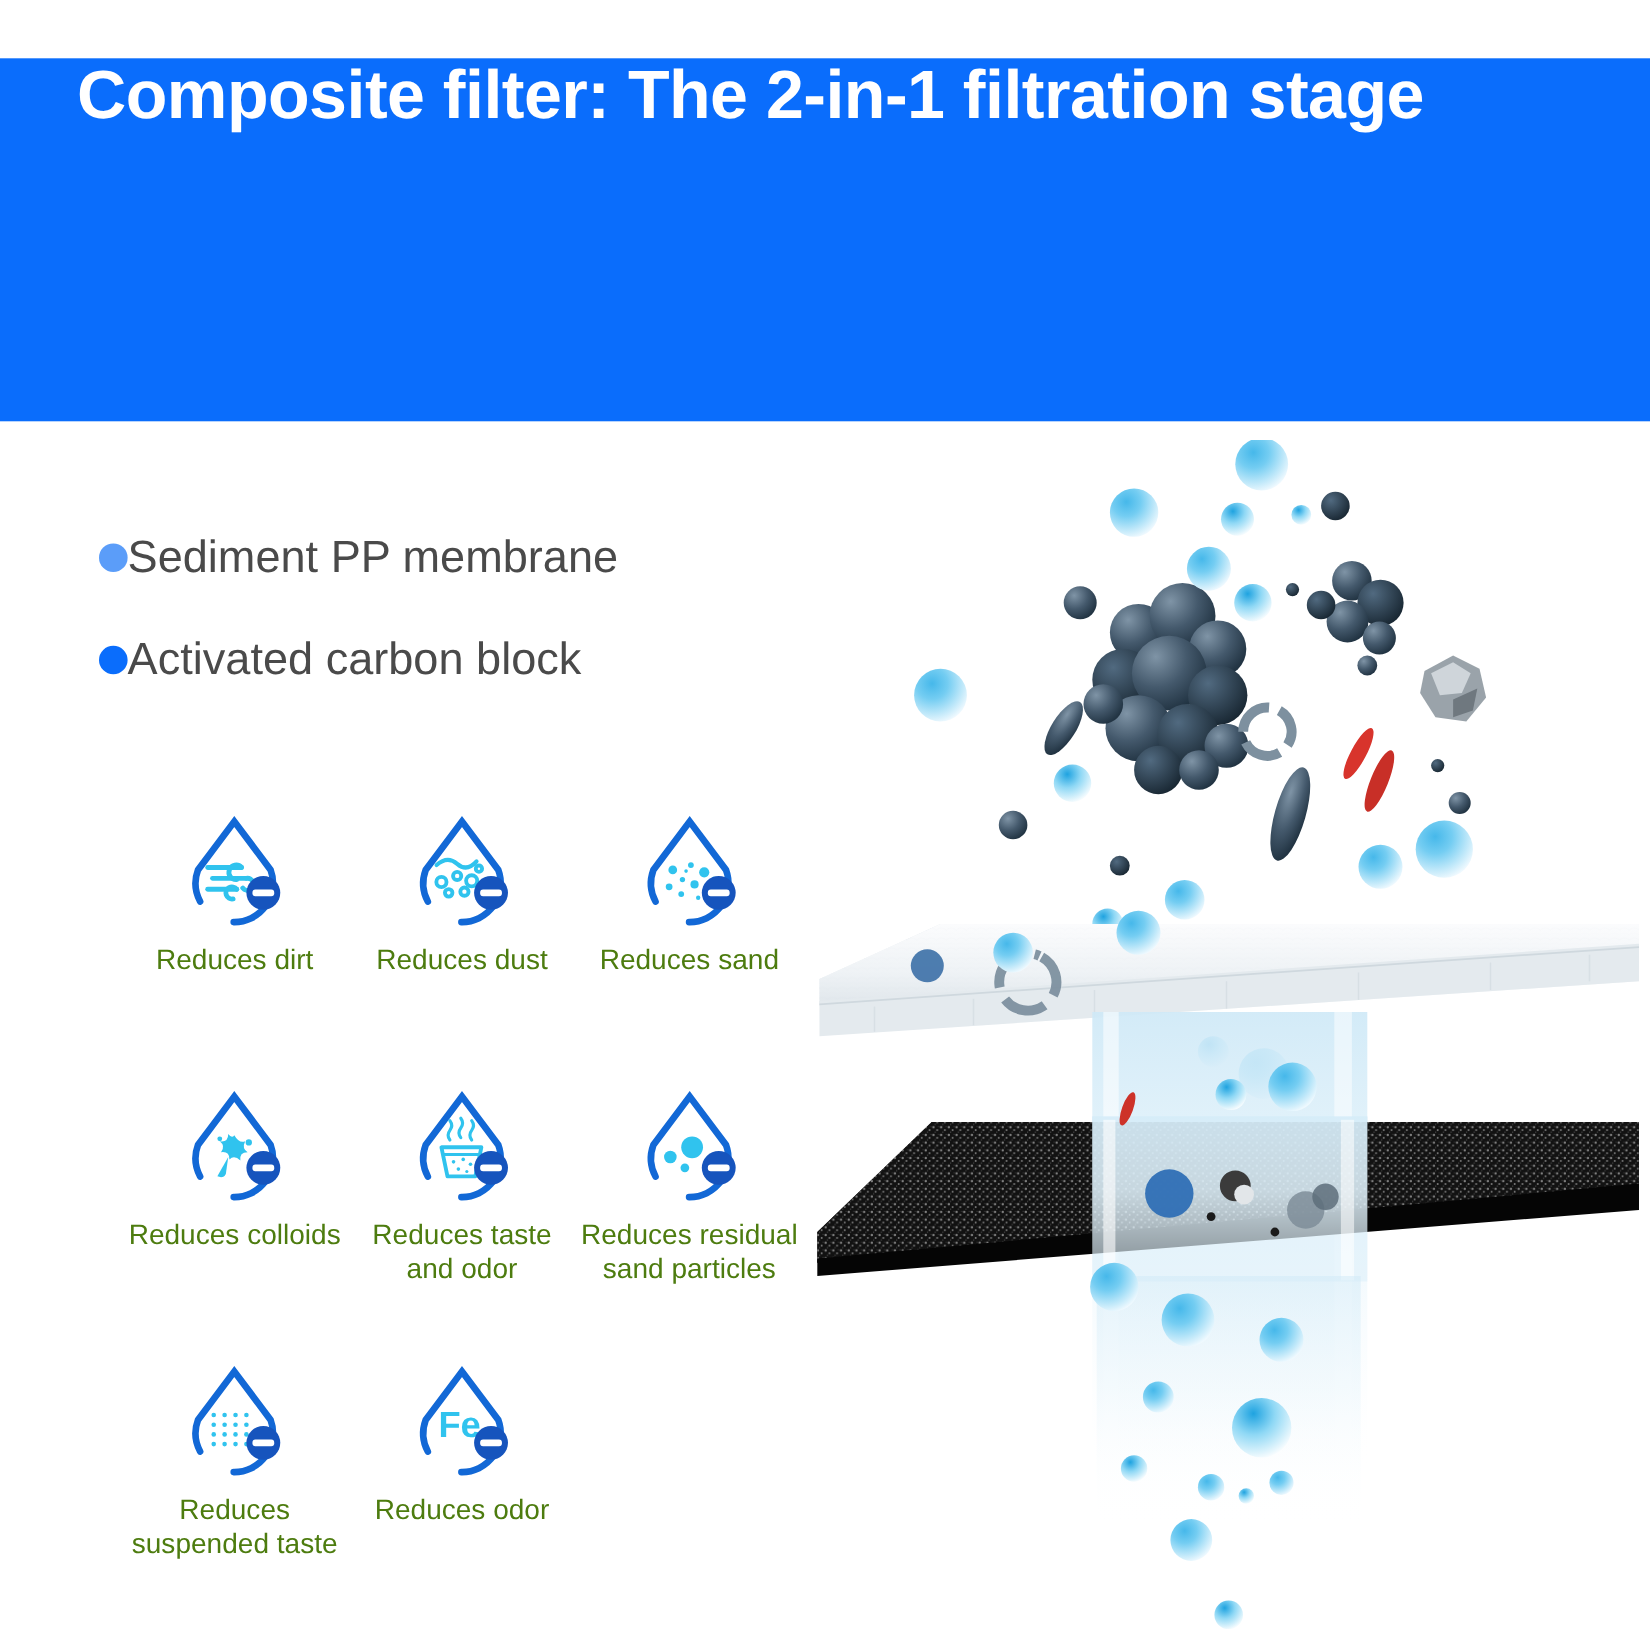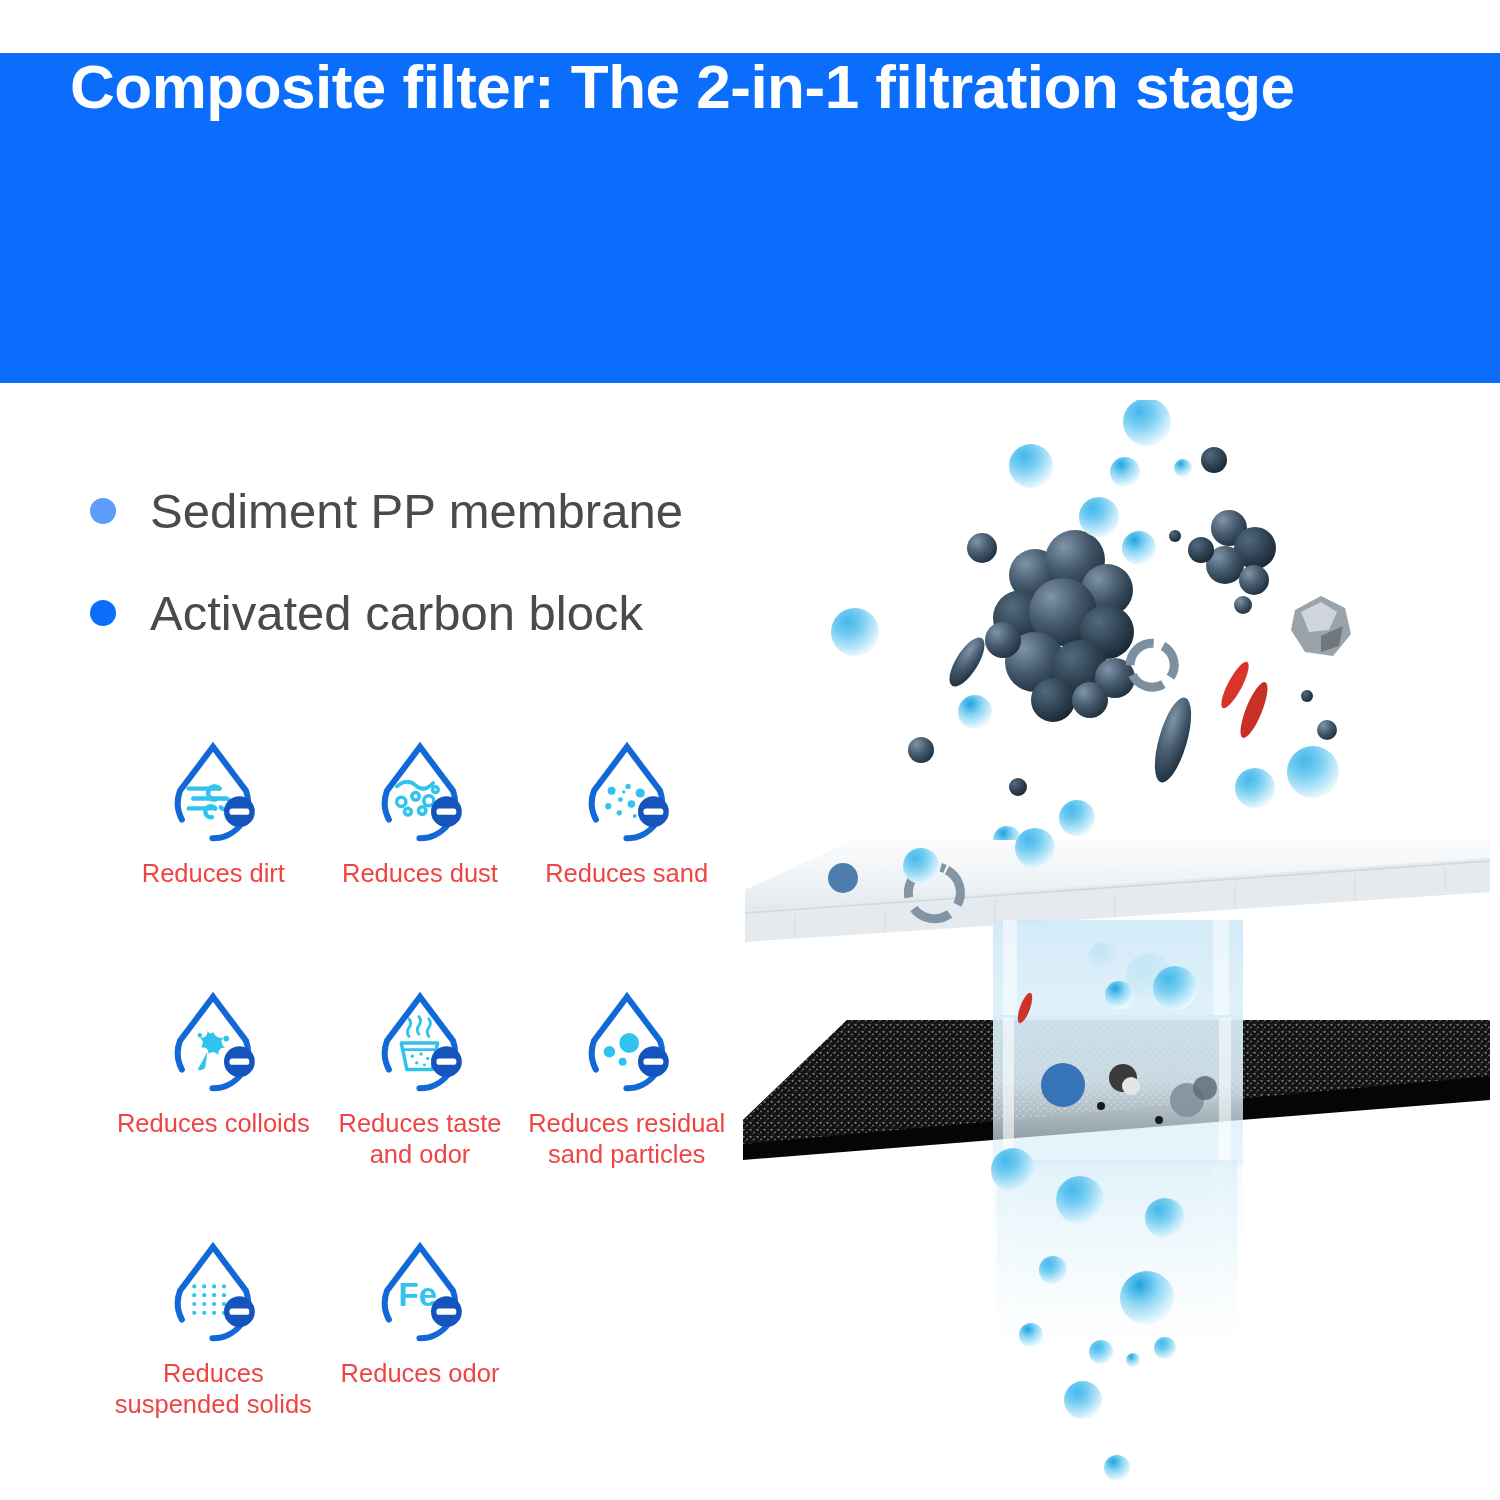--- a/index.html
+++ b/index.html
@@ -30,43 +30,42 @@
 
   
   .left-col { position: absolute; left: 0; top: 383px; width: 740px; height: 1117px; }
 
   .bullets { position: absolute; left: 90px; top: 100px; }
   .bullet-row { display: flex; align-items: center; margin-bottom: 46px; }
   .bullet-dot { width: 26px; height: 26px; border-radius: 50%; flex: 0 0 auto; }
   .bullet-dot.light { background: #5b9df9; }
   .bullet-dot.dark  { background: #0a6dfc; }
   .bullet-label {
-    margin-left: 34px;
-    font-size: 49px;
+    font-size: 41px;
     color: #4a4a4a;
     font-weight: 400;
     white-space: nowrap;
   }
 
   
   .grid {
     position: absolute; left: 110px; top: 355px;
     width: 620px;
     display: grid;
     grid-template-columns: repeat(3, 1fr);
     grid-template-rows: 250px 250px 250px;
     column-gap: 0px;
   }
   .cell { display: flex; flex-direction: column; align-items: center; }
   .dropicon { width: 110px; height: 110px; display: block; }
   .cell-label {
     margin-top: 10px;
     font-size: 25.5px;
     line-height: 1.22;
-    color: #ef4444;
+    color: #4d7c0f;
     text-align: center;
     max-width: 215px;
     font-weight: 400;
   }
 
   
   .illus { position: absolute; left: 735px; top: 400px; width: 765px; height: 1100px; }
   .illus svg { display: block; width: 765px; height: 1100px; }
 </style>
 </head>
@@ -242,21 +241,21 @@
               <circle cx="42" cy="68" r="1.9"></circle>
               <circle cx="51" cy="68" r="1.9"></circle>
               <circle cx="60" cy="68" r="1.9"></circle>
           </g>
           <g>
             <circle cx="74" cy="67" r="14" fill="#1654bd"></circle>
             <rect x="65" y="64.2" width="18" height="5.6" rx="2.4" fill="#ffffff"></rect>
           </g>
         </svg>
         <div class="cell-label">Reduces
-suspended solids</div>
+suspended taste</div>
       </div>
 
       <div class="cell">
         <svg class="dropicon" viewBox="0 0 100 100">
           <path d="M50 8 L80 48 A32 32 0 1 1 20 48 Z" fill="none" stroke="#1268d6" stroke-width="5.5" stroke-linecap="round" stroke-dasharray="118 34 90" stroke-dashoffset="6"></path>
           <text x="48" y="62" font-family="&quot;Liberation Sans&quot;, sans-serif" font-size="30" font-weight="700" fill="#30c3ee" text-anchor="middle">Fe</text>
           <g>
             <circle cx="74" cy="67" r="14" fill="#1654bd"></circle>
             <rect x="65" y="64.2" width="18" height="5.6" rx="2.4" fill="#ffffff"></rect>
           </g>

